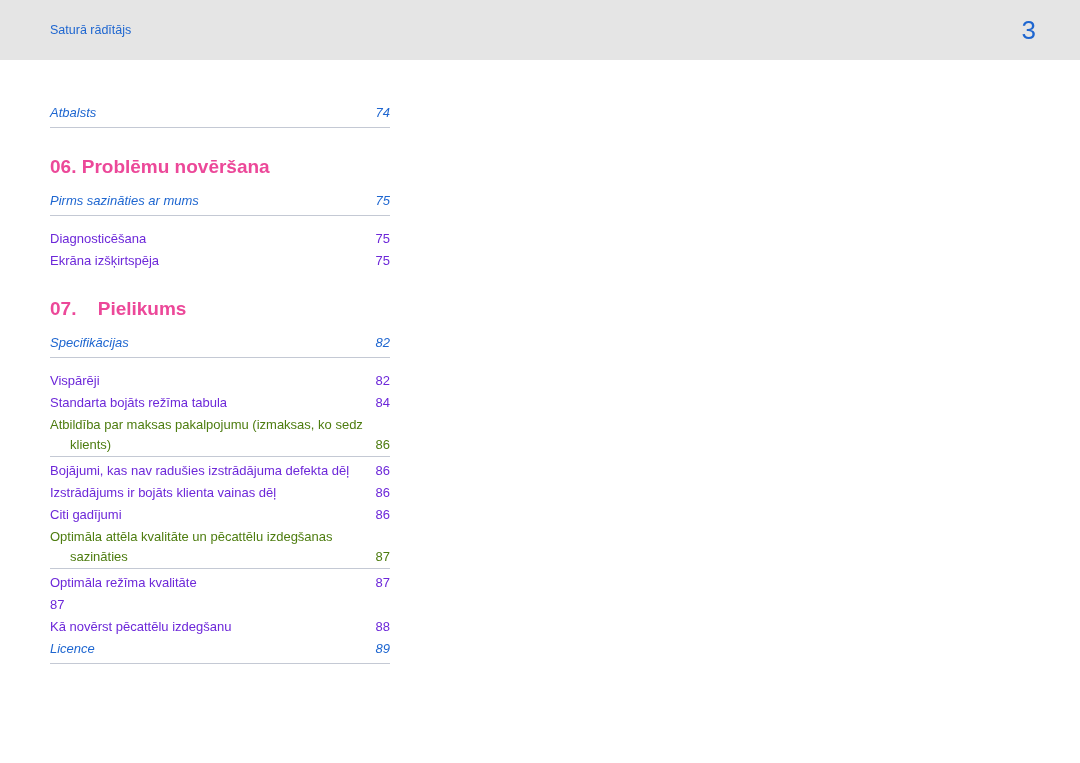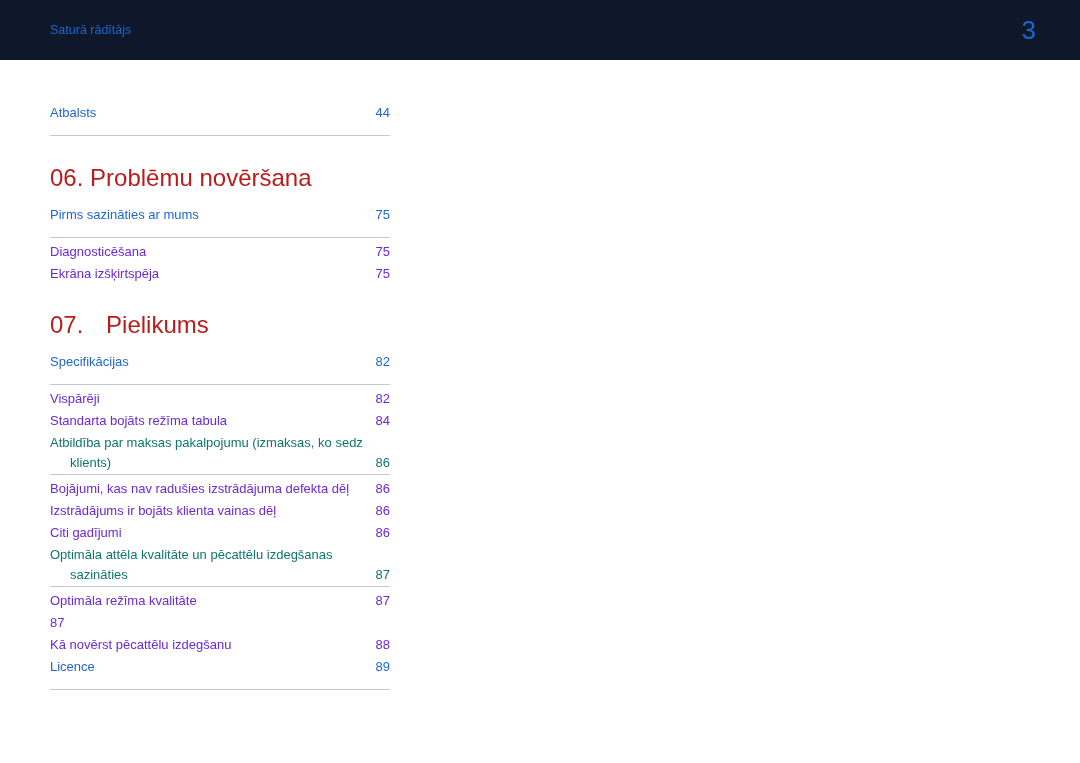--- a/index.html
+++ b/index.html
@@ -5,21 +5,21 @@
   * { margin: 0; padding: 0; box-sizing: border-box; }
   body {
     font-family: Arial, Helvetica, sans-serif;
     width: 1080px;
     height: 763px;
     background: #ffffff;
     color: #333333;
     position: relative;
   }
   .header {
-    background: #0f172a;
+    background: #e5e5e5;
     height: 60px;
     display: flex;
     align-items: center;
     justify-content: space-between;
     padding: 0 44px 0 50px;
   }
   .header-title {
     font-size: 12.5px;
     color: #1e66d0;
   }
@@ -35,54 +35,55 @@
     display: flex;
     justify-content: space-between;
     font-size: 13px;
     line-height: 20px;
     color: #333333;
     padding: 1px 0;
   }
   .toc-row.link {
     color: #1e66d0;
     border-bottom: 1px solid #c4c9d4;
-    padding-bottom: 12px;
-    margin-bottom: 3px;
+    padding-bottom: 4px;
+    margin-bottom: 12px;
+    font-style: italic;
   }
   .toc-row.link-twoline {
-    color: #0f766e;
+    color: #4d7c0f;
     display: block;
     border-bottom: 1px solid #c4c9d4;
     margin-bottom: 3px;
   }
   .twoline-first { display:block; line-height:20px; }
   .twoline-second { display:flex; justify-content: space-between; line-height:20px;margin-left:20px; }
   .section-heading {
-    font-size: 24px;
-    font-weight: normal;
-    color: #b91c1c;
+    font-size: 19px;
+    font-weight: bold;
+    color: #ec4899;
     margin-top: 26px;
     margin-bottom: 12px;
   }
   .section-heading.first { margin-top: 28px; }
   .plain { color: #6d28d9; }
 </style>
 </head>
 <body>
 
 <div class="header">
   <span class="header-title">Saturā rādītājs</span>
   <span class="page-number">3</span>
 </div>
 
 <div class="content">
 
   <div class="toc-row link">
     <span>Atbalsts</span>
-    <span>44</span>
+    <span>74</span>
   </div>
 
   <div class="section-heading first">
     <span>06.</span>
     <span>Problēmu novēršana</span>
   </div>
 
   <div class="toc-row link">
     <span>Pirms sazināties ar mums</span>
     <span>75</span>

